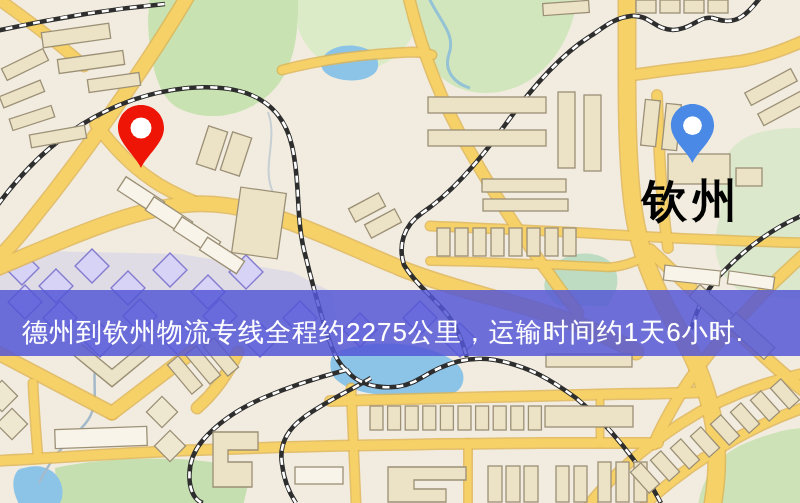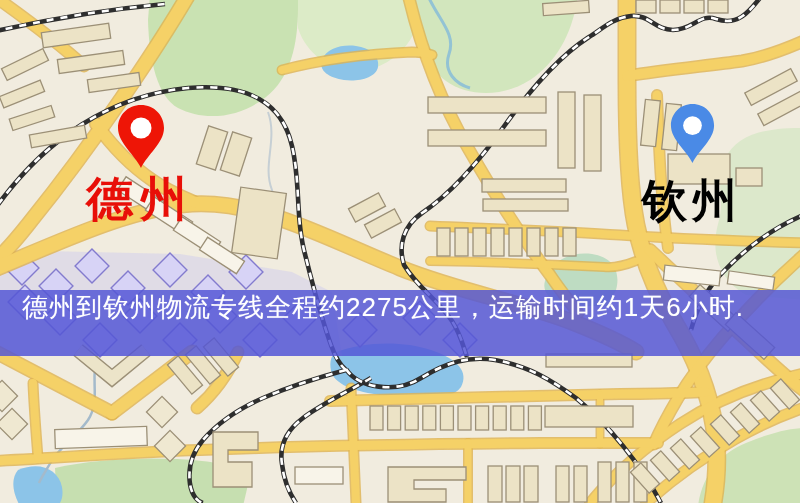--- a/index.html
+++ b/index.html
@@ -5,21 +5,21 @@
   html,body{margin:0;padding:0;background:#888;}
   .stage{
     position:relative;width:800px;height:503px;overflow:hidden;
     background:#f1ecdf;
     font-family:"Liberation Sans",sans-serif;
   }
   .map-svg{position:absolute;left:0;top:0;filter:blur(.45px);}
   .banner{
     position:absolute;left:0;top:290px;width:800px;height:66px;
     background:rgba(84,86,213,.84);
-    display:flex;align-items:flex-start;
+    display:flex;align-items:flex-end;
     box-sizing:border-box;padding-left:22px;padding-bottom:6px;
     z-index:30;
   }
   .banner-text{
     color:#ffffff;font-size:26px;letter-spacing:1px;white-space:nowrap;
     font-family:"Liberation Sans",sans-serif;
     text-shadow:0 0 1px rgba(255,255,255,.4);
   }
   .pin{position:absolute;z-index:20;}
   .pin-origin{left:117px;top:104px;}
@@ -239,15 +239,14 @@
   <svg class="pin pin-origin" width="48" height="66" viewBox="-24 -64 48 66">
     <path d="M0,0 C-6,-13 -23,-25 -23,-40 C-23,-53 -13,-63 0,-63 C13,-63 23,-53 23,-40 C23,-25 6,-13 0,0 Z" fill="#ee1506"></path>
     <circle cx="0" cy="-40" r="10.5" fill="#ffffff"></circle>
   </svg>
 
   <svg class="pin pin-dest" width="45" height="62" viewBox="-24 -64 48 66">
     <path d="M0,0 C-6,-13 -23,-25 -23,-40 C-23,-53 -13,-63 0,-63 C13,-63 23,-53 23,-40 C23,-25 6,-13 0,0 Z" fill="#4a8ae6"></path>
     <circle cx="0" cy="-40" r="10" fill="#ffffff"></circle>
   </svg>
 
-  <div class="city-label label-origin">德州</div>
   <div class="city-label label-dest">钦州</div>
 </div>
 
 </body></html>

